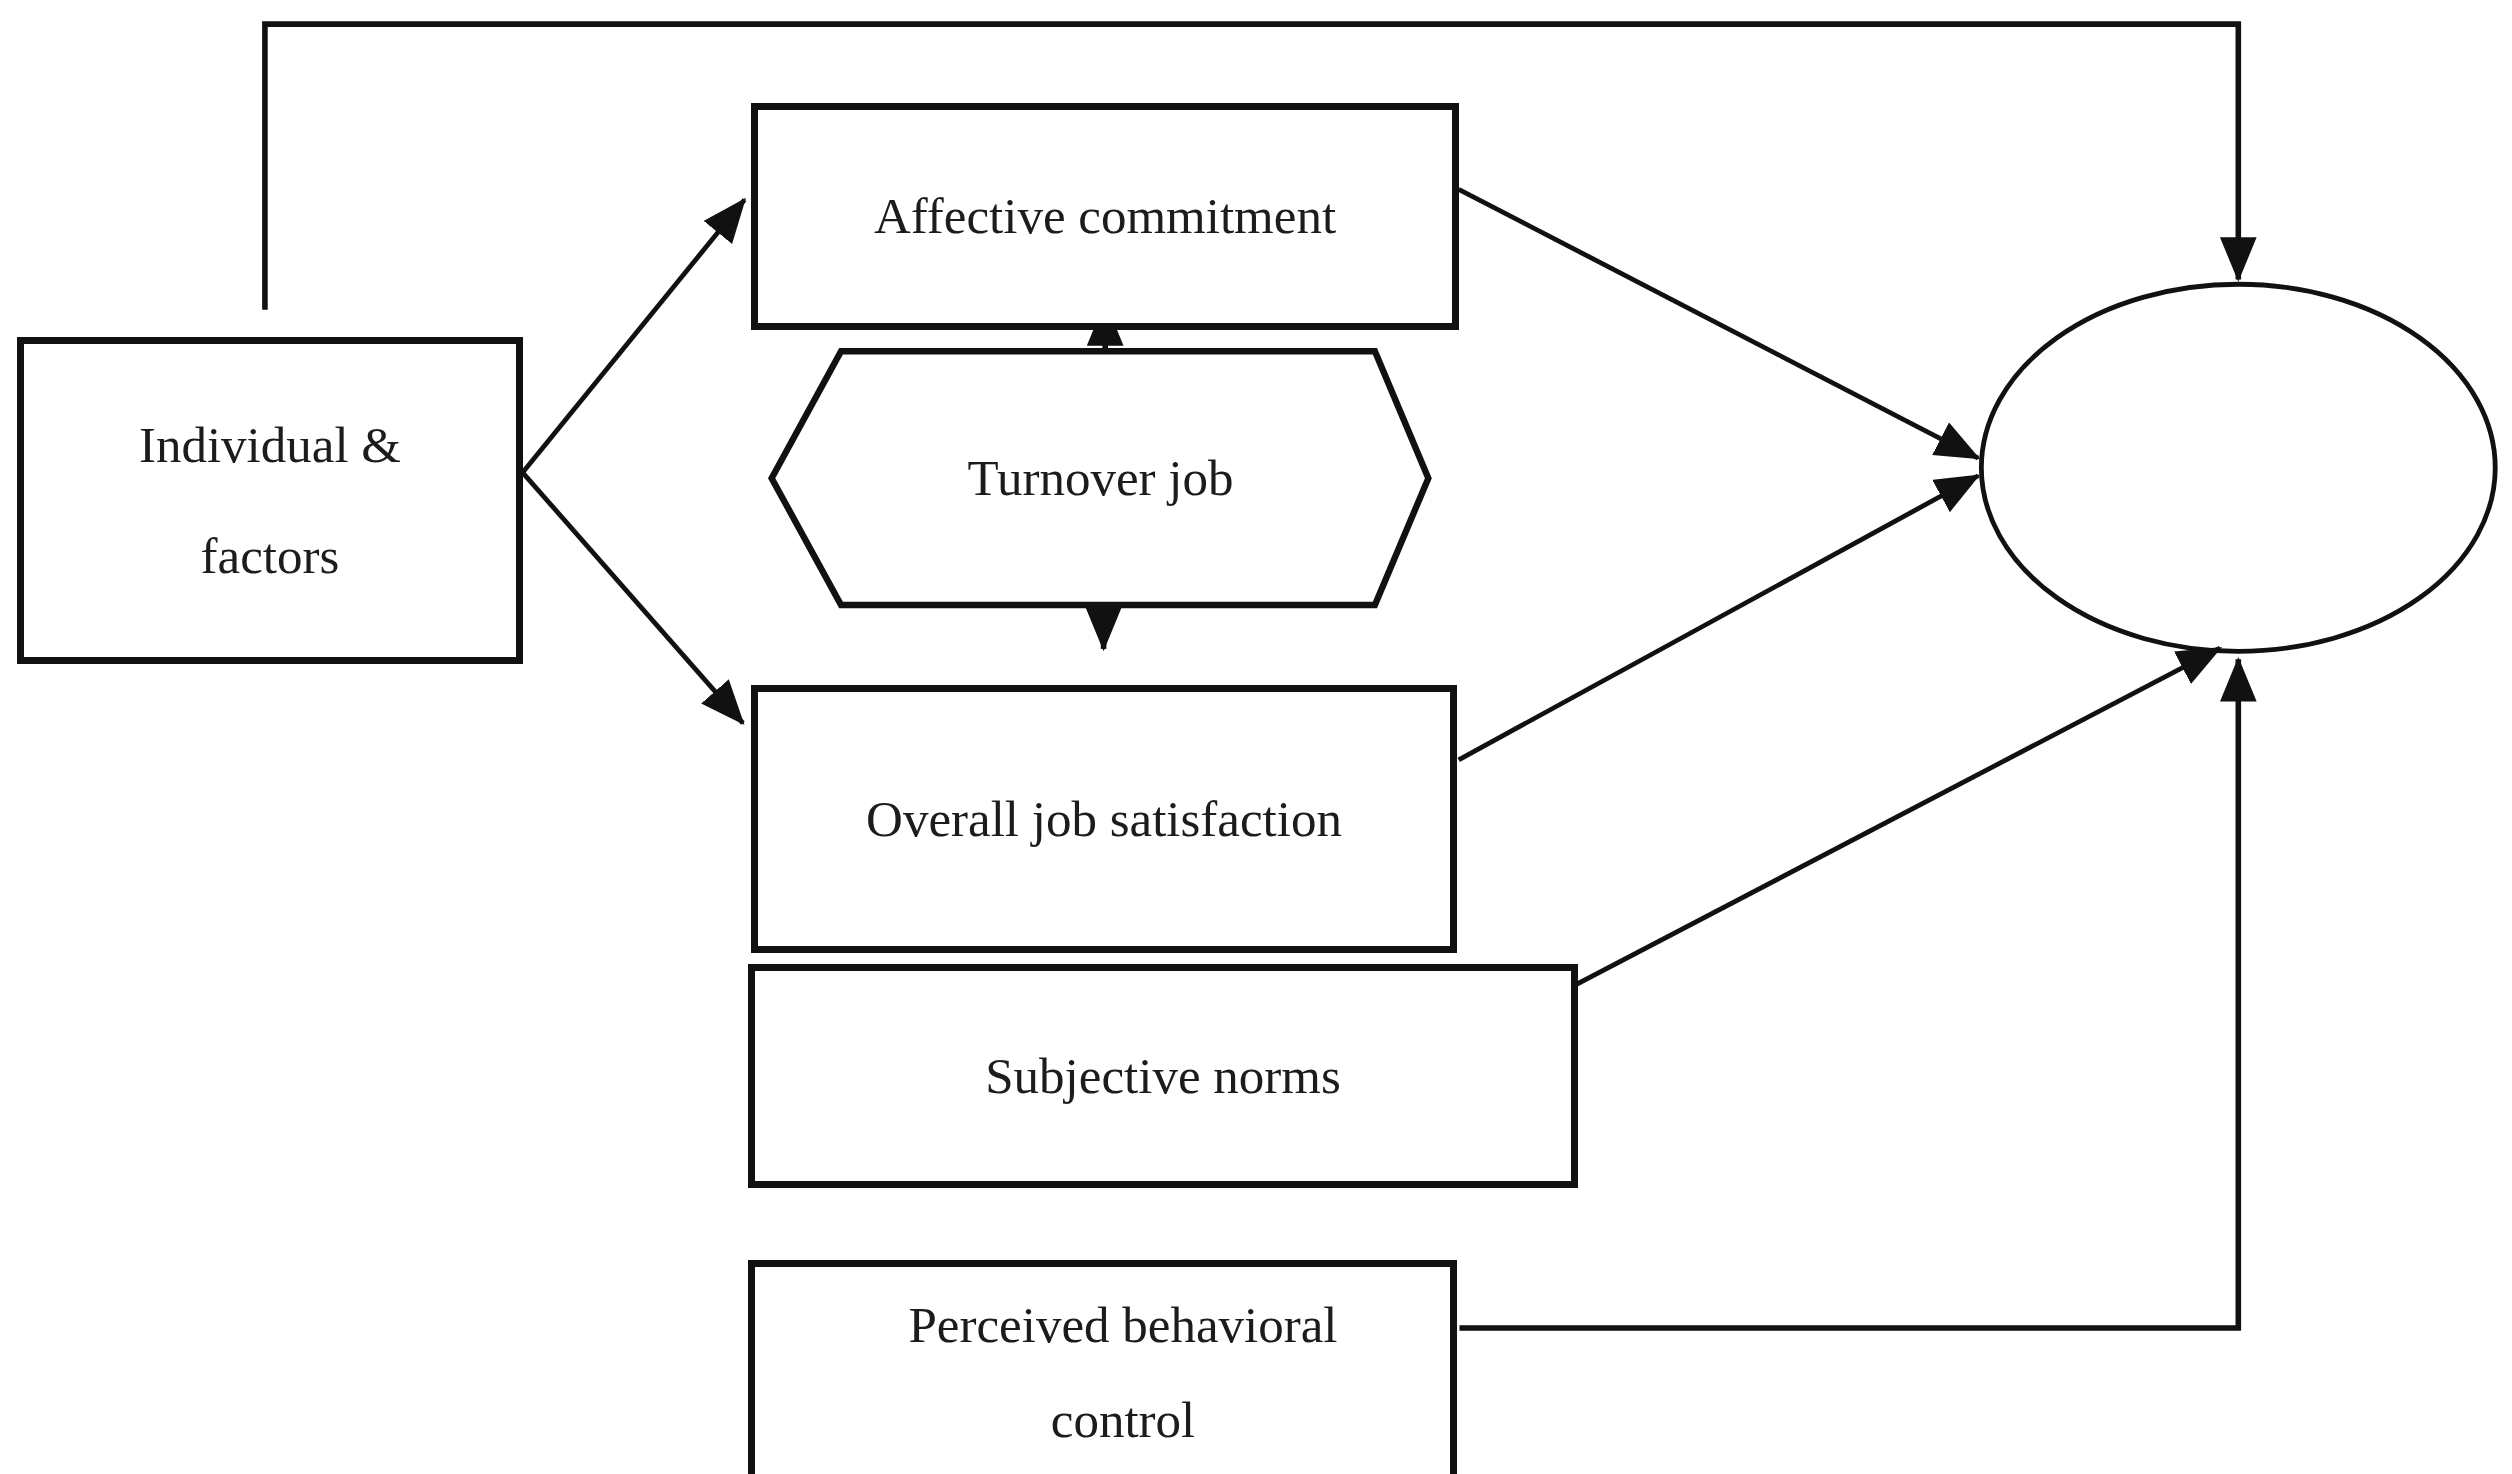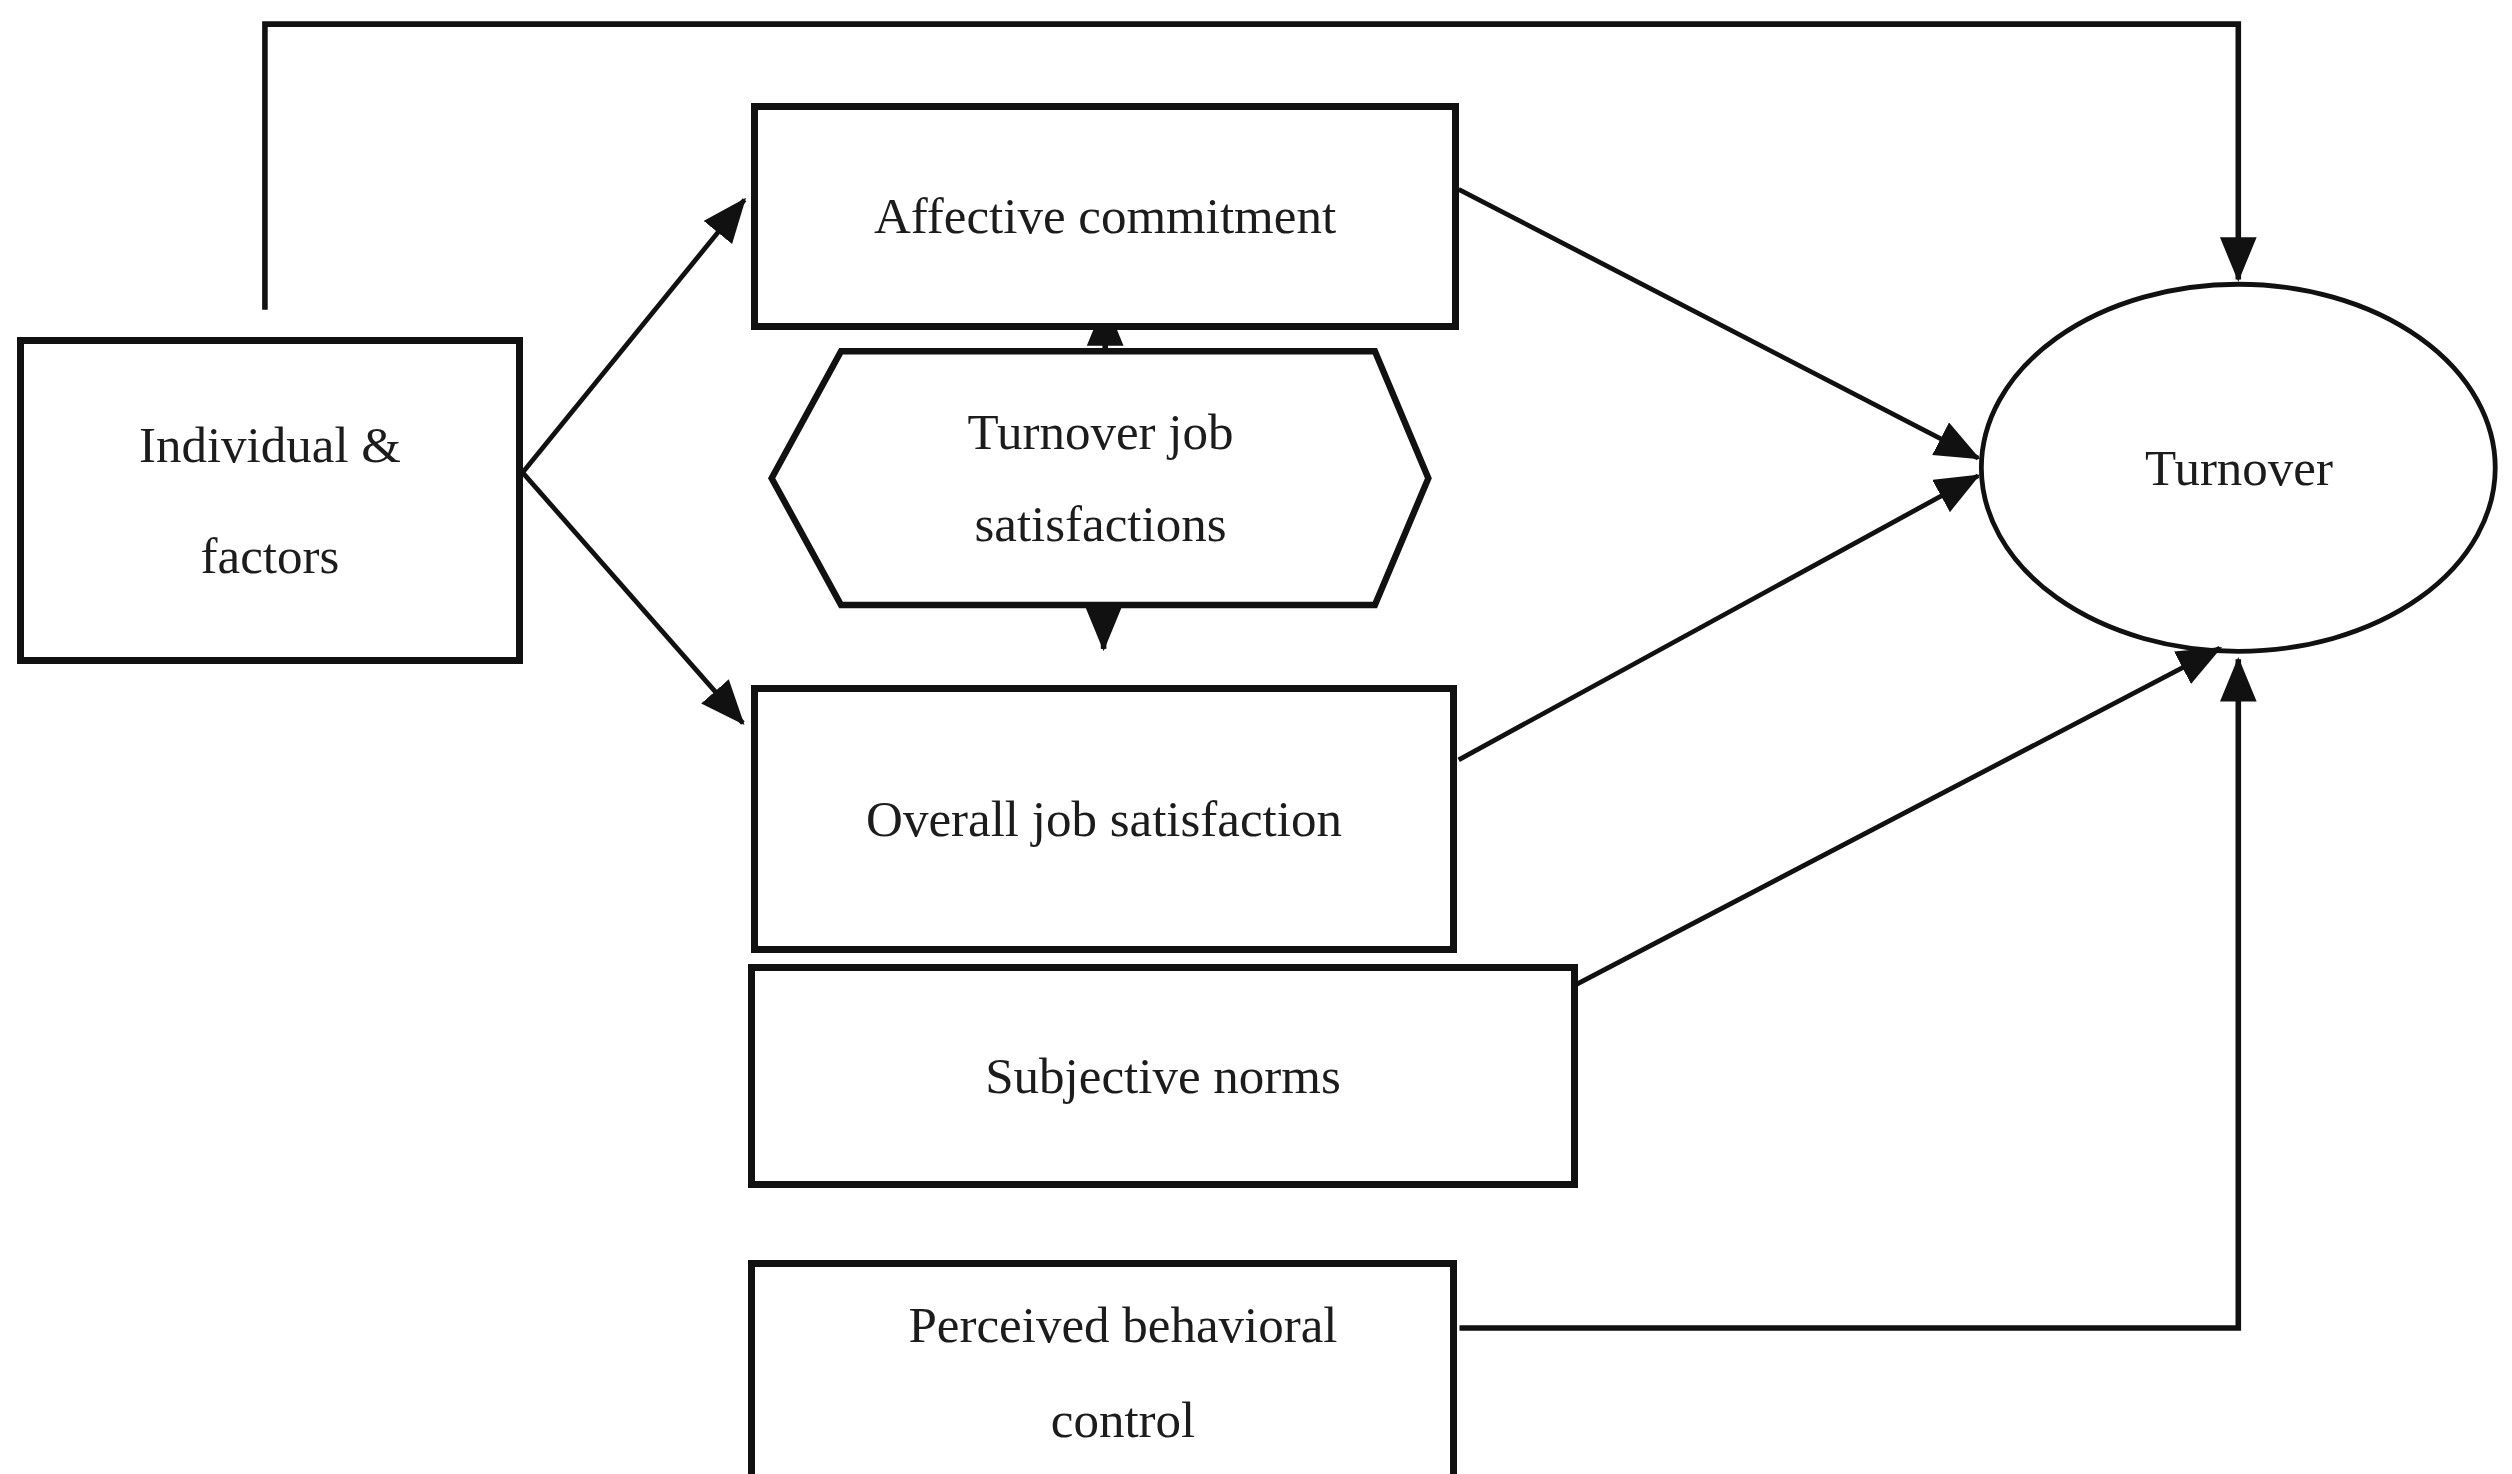--- a/index.html
+++ b/index.html
@@ -109,21 +109,19 @@
     <span class="ln">Subjective norms</span>
   </div>
 
   <div class="node rect" id="node-perceived">
     <span class="ln">Perceived behavioral</span>
     <span class="ln">control</span>
   </div>
 
   <div class="node overlay" id="node-specific">
     <span class="ln">Turnover job</span>
-    <span class="ln">satisfactions</span>
   </div>
 
   <div class="node overlay" id="node-turnover">
-    <span class="ln">Turnover</span>
   </div>
 
 </div>
 
 
 </body></html>

